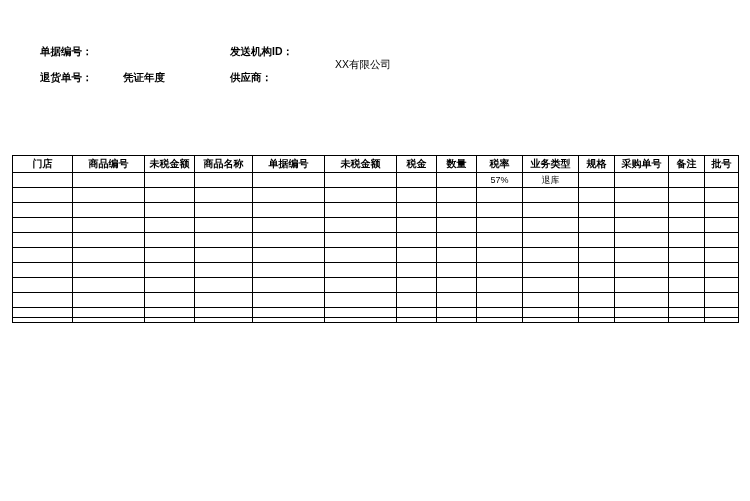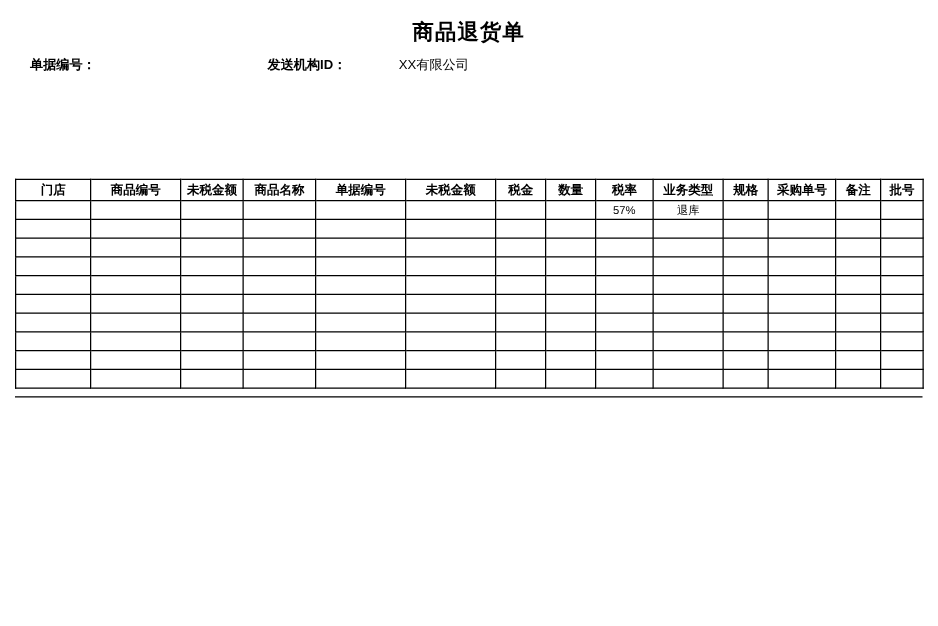--- a/index.html
+++ b/index.html
@@ -26,47 +26,48 @@
     left: 0;
     width: 750px;
     text-align: center;
     font-size: 17px;
     font-weight: bold;
     letter-spacing: 1px;
   }
   .form-area {
     position: absolute;
     top: 45px;
-    left: 24px;
+    left: 40px;
     width: 670px;
     font-size: 10.5px;
   }
   .form-row {
     position: relative;
     height: 26px;
   }
   .fld {
     position: absolute;
     white-space: nowrap;
     font-weight: bold;
     font-size: 10.5px;
   }
   .fld-val {
     position: absolute;
     white-space: nowrap;
     font-size: 10.5px;
     font-weight: normal;
+    margin-top: 13px;
   }
   .col-a { left: 0px; }
   .col-b { left: 83px; }
   .col-c { left: 190px; }
 
   table.grid {
     position: absolute;
-    top: 143px;
+    top: 155px;
     left: 12px;
     border-collapse: collapse;
     table-layout: fixed;
     width: 726px;
     font-size: 9.5px;
     border-radius: 24px;
   }
   table.grid th, table.grid td {
     border: 1px solid #000000;
     height: 14px;
@@ -101,30 +102,34 @@
     left: 12px;
     width: 726px;
     border-top: 1px solid #000000;
   }
 </style>
 </head>
 <body>
 
 <div class="page">
 
-  <div class="doc-title">商品退货单</div>
 
   <div class="form-area">
 
     <div class="form-row">
       <span class="fld col-a">单据编号：</span>
       <span class="fld col-c">发送机构ID：</span>
       <span class="fld-val" style="left:295px;">XX有限公司</span>
     </div>
 
+    <div class="form-row">
+      <span class="fld col-a">退货单号：</span>
+      <span class="fld col-b">凭证年度</span>
+      <span class="fld col-c">供应商：</span>
+    </div>
 
 
   </div>
 
   <table class="grid">
     <colgroup>
       <col style="width:60px">
       <col style="width:72px">
       <col style="width:50px">
       <col style="width:58px">

